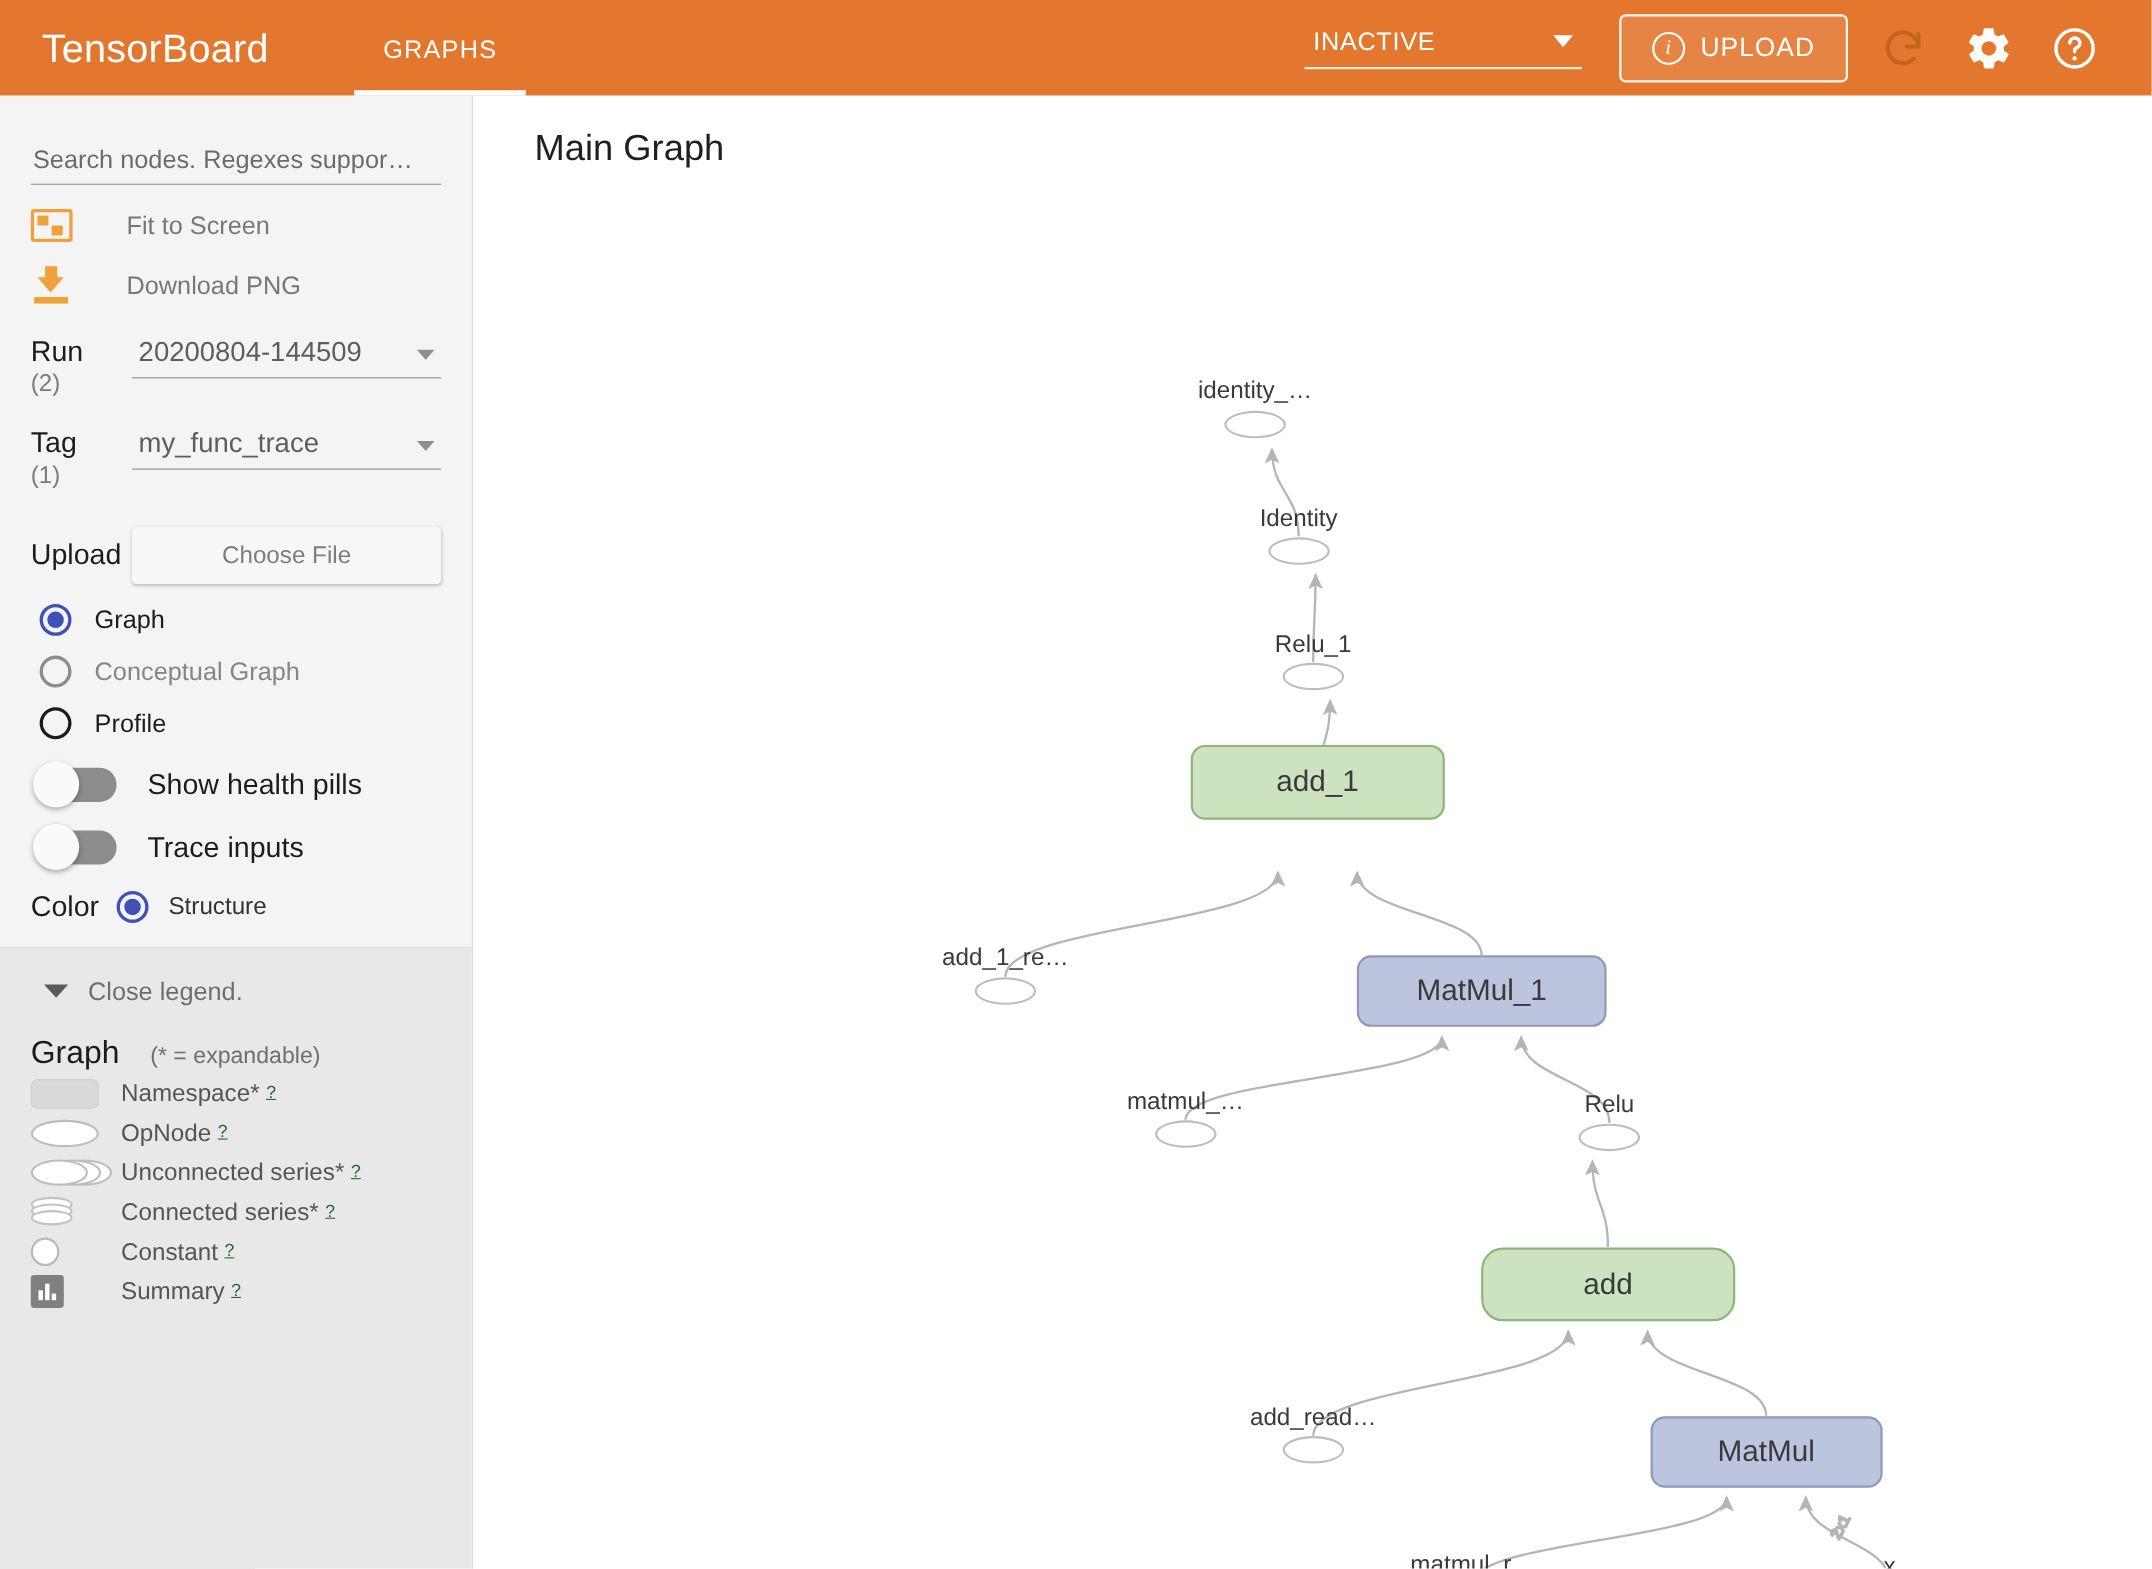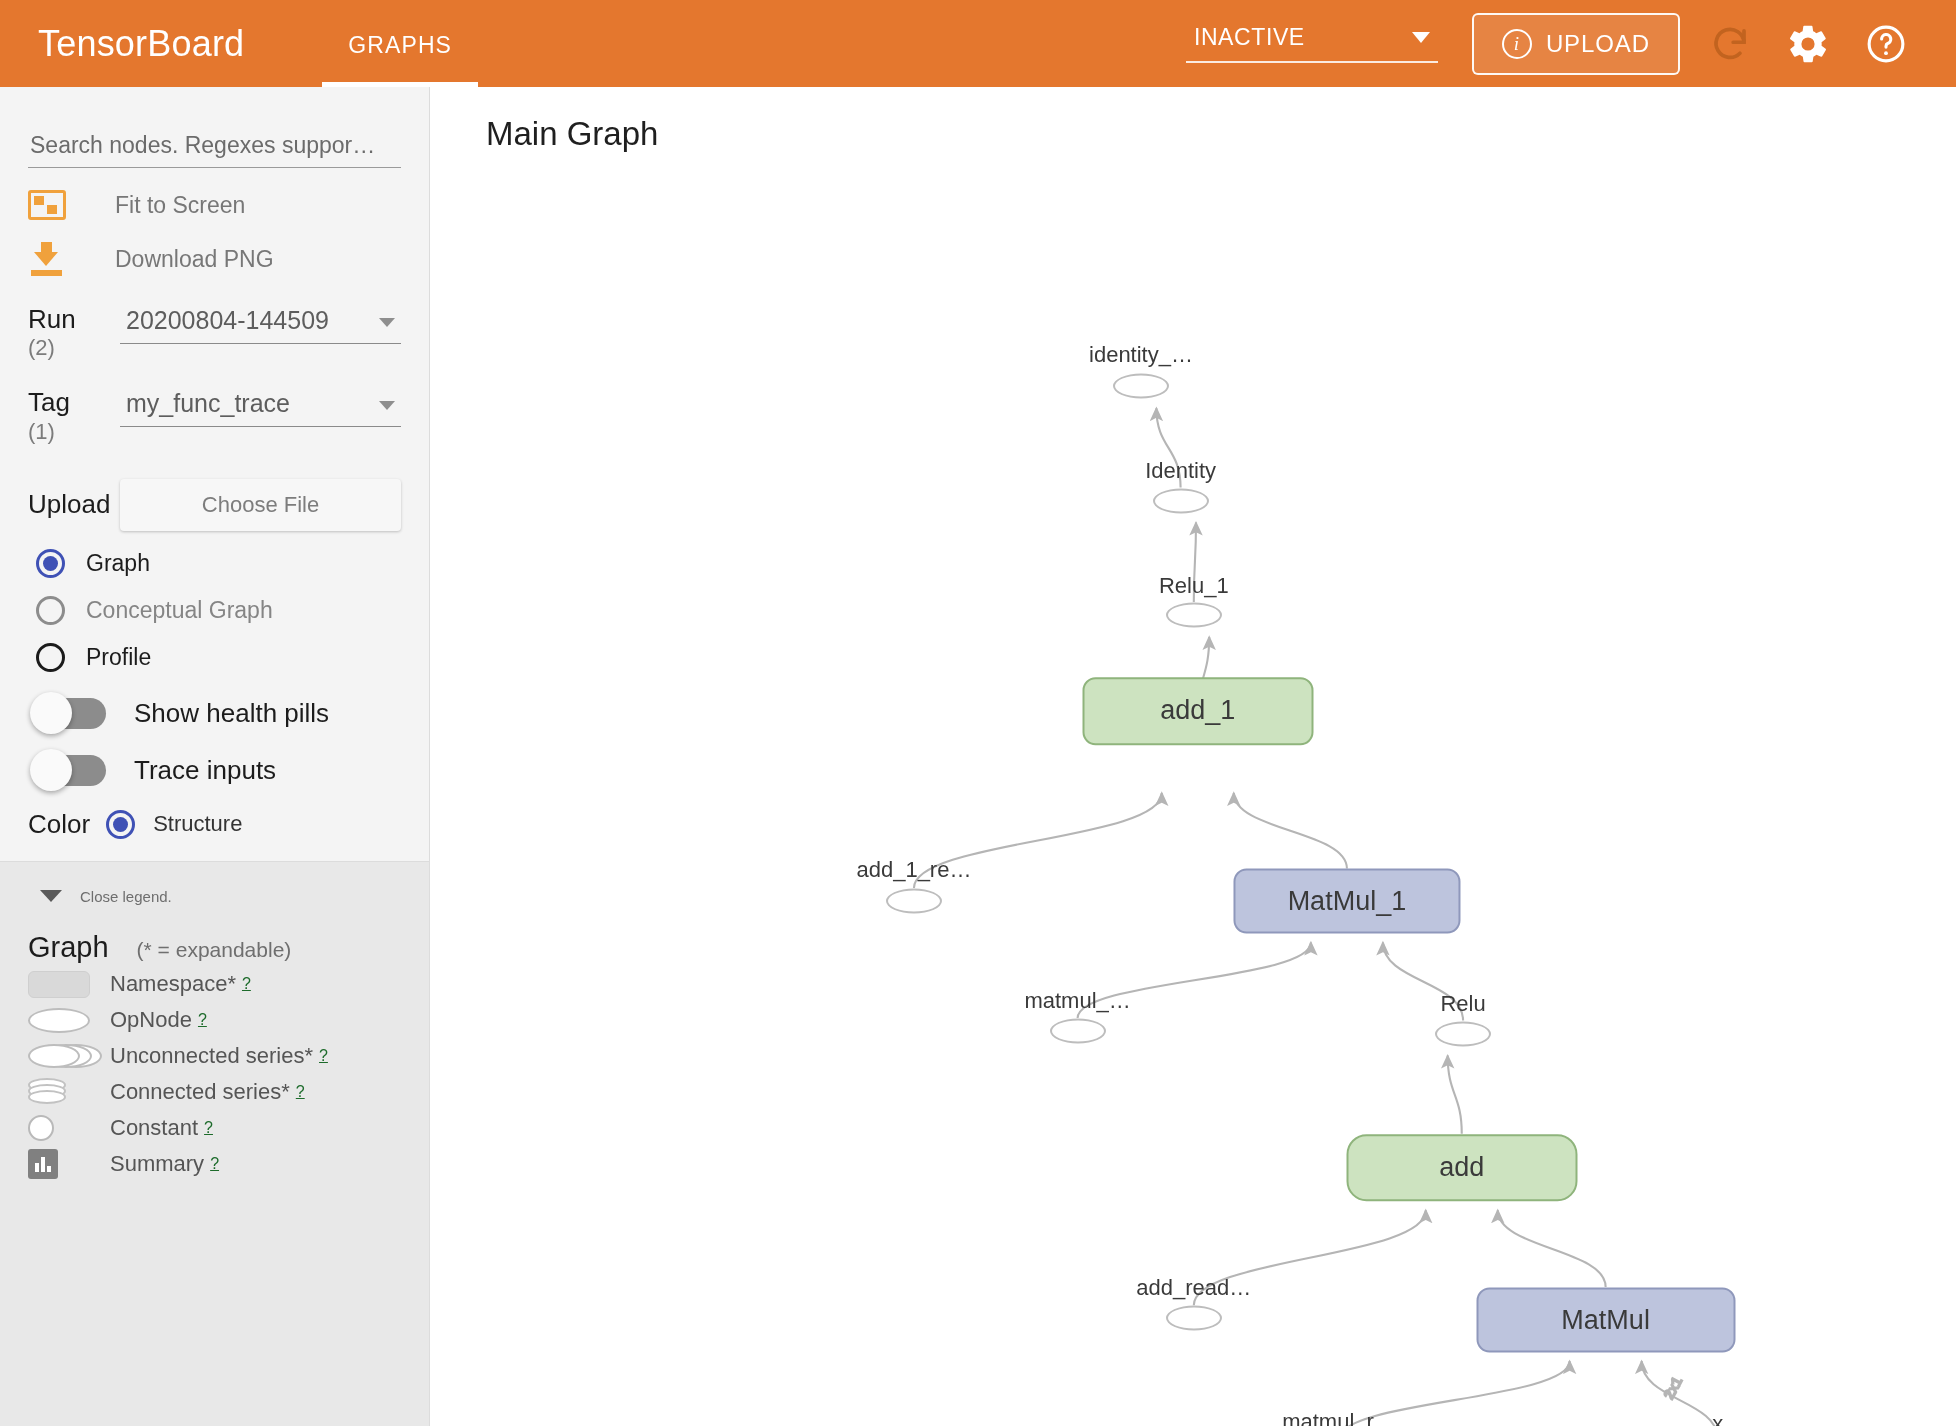--- a/index.html
+++ b/index.html
@@ -213,21 +213,21 @@
     padding: 26px 28px 12px 28px;
     height: 100%;
   }
   .legend-close { display: flex; align-items: center; cursor: pointer; }
   .legend-close .chev {
     width: 0; height: 0; margin-left: 12px; margin-right: 18px;
     border-left: 11px solid transparent;
     border-right: 11px solid transparent;
     border-top: 12px solid #5a5a5a;
   }
-  .legend-close .lbl { font-size: 15px; color: #6e6e6e; }
+  .legend-close .lbl { font-size: 23px; color: #6e6e6e; }
   .legend-head { display: flex; align-items: baseline; margin-top: 26px; }
   .legend-head .t { font-size: 29px; color: #1c1c1c; }
   .legend-head .sub { font-size: 21px; color: #6f6f6f; margin-left: 28px; }
 
   .legend-item { display: flex; align-items: center; height: 31px; margin-top: 5px; }
   .legend-ico { width: 82px; flex: none; display: flex; align-items: center; }
   .legend-item .lbl { font-size: 22px; color: #555; }
   .legend-item .q { color: #1d6b2b; text-decoration: underline; margin-left: 6px; cursor: pointer; }
 
   .ico-namespace { width: 62px; height: 27px; background: #d9d9d9; border: 1.5px solid #cfcfcf; border-radius: 6px; }
@@ -520,20 +520,20 @@
         </div>
         <div class="glabel" style="left: 646.64px; top: 914.1px;">matmul_…</div>
         <div class="gnode op" style="left: 646.64px; top: 944px;"></div>
         <div class="glabel" style="left: 1032.08px; top: 916.7px;">Relu</div>
         <div class="gnode op" style="left: 1032.08px; top: 946.6px;"></div>
         <div class="gnode box green" style="left: 1030.76px; top: 1080.5px; width: 231px; height: 67.6px; border-radius: 20px;">
           <span>add</span>
         </div>
         <div class="glabel" style="left: 762.8px; top: 1201.4px;">add_read…</div>
         <div class="gnode op" style="left: 762.8px; top: 1231.3px;"></div>
-        <div class="gnode box blue" style="left: 1174.64px; top: 1232.6px; width: 259px; height: 65px;">
+        <div class="gnode box blue" style="left: 1174.64px; top: 1232.6px; width: 211px; height: 65px;">
           <span>MatMul</span>
         </div>
         <div class="glabel" style="left: 908px; top: 1335.3px;">matmul_r…</div>
         <div class="glabel" style="left: 1286.84px; top: 1336.6px;">x</div>
       </div>
   </div>
 </div>
 
 </body></html>

